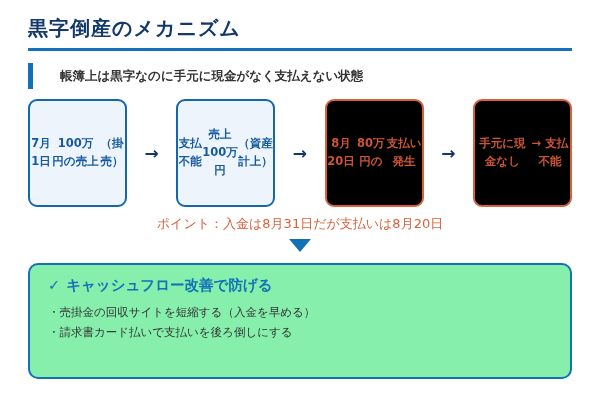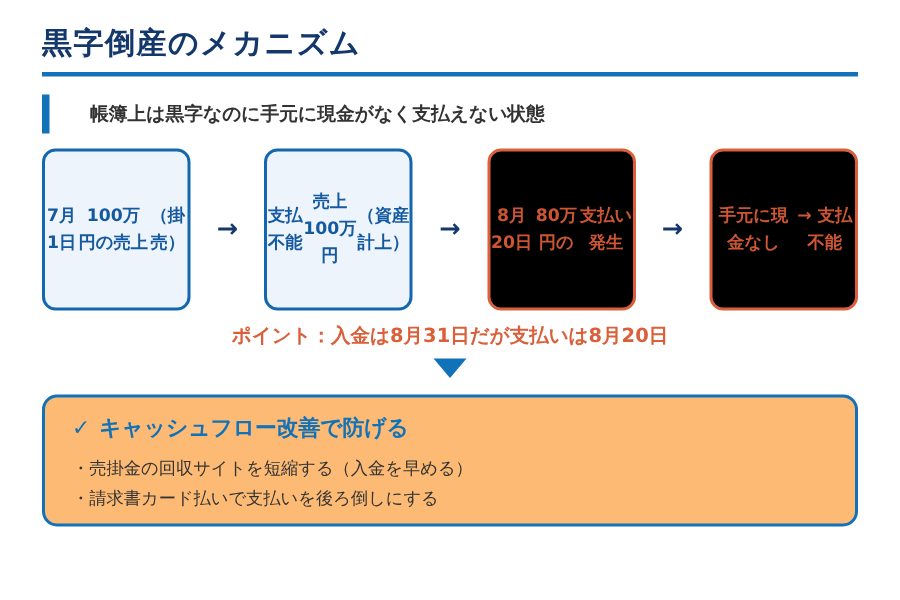--- a/index.html
+++ b/index.html
@@ -66,40 +66,40 @@
     font-size: 17px;
     font-weight: bold;
     color: #14386b;
   }
 
   
   .point {
     margin-top: 14px;
     text-align: center;
     font-size: 13px;
-    font-weight: bold;
+    font-weight: normal;
     color: #d9603b;
   }
 
   
   .down-triangle-wrap { margin-top: 6px; display: flex; justify-content: center; }
   .down-triangle {
     width: 0; height: 0;
     border-left: 11px solid transparent;
     border-right: 11px solid transparent;
     border-top: 13px solid #1272b8;
   }
 
   
   .solution {
     margin-top: 11px;
-    height: 88px;
+    height: 116px;
     border: 2px solid #1272b8;
     border-radius: 10px;
-    background: #fdba74;
+    background: #86efac;
     padding: 11px 18px;
   }
   .solution-heading {
     font-size: 14.5px;
     font-weight: bold;
     color: #1272b8;
   }
   .solution-heading .check { margin-right: 6px; }
   .solution-list { list-style: none; margin-top: 7px; }
   .solution-list li {

